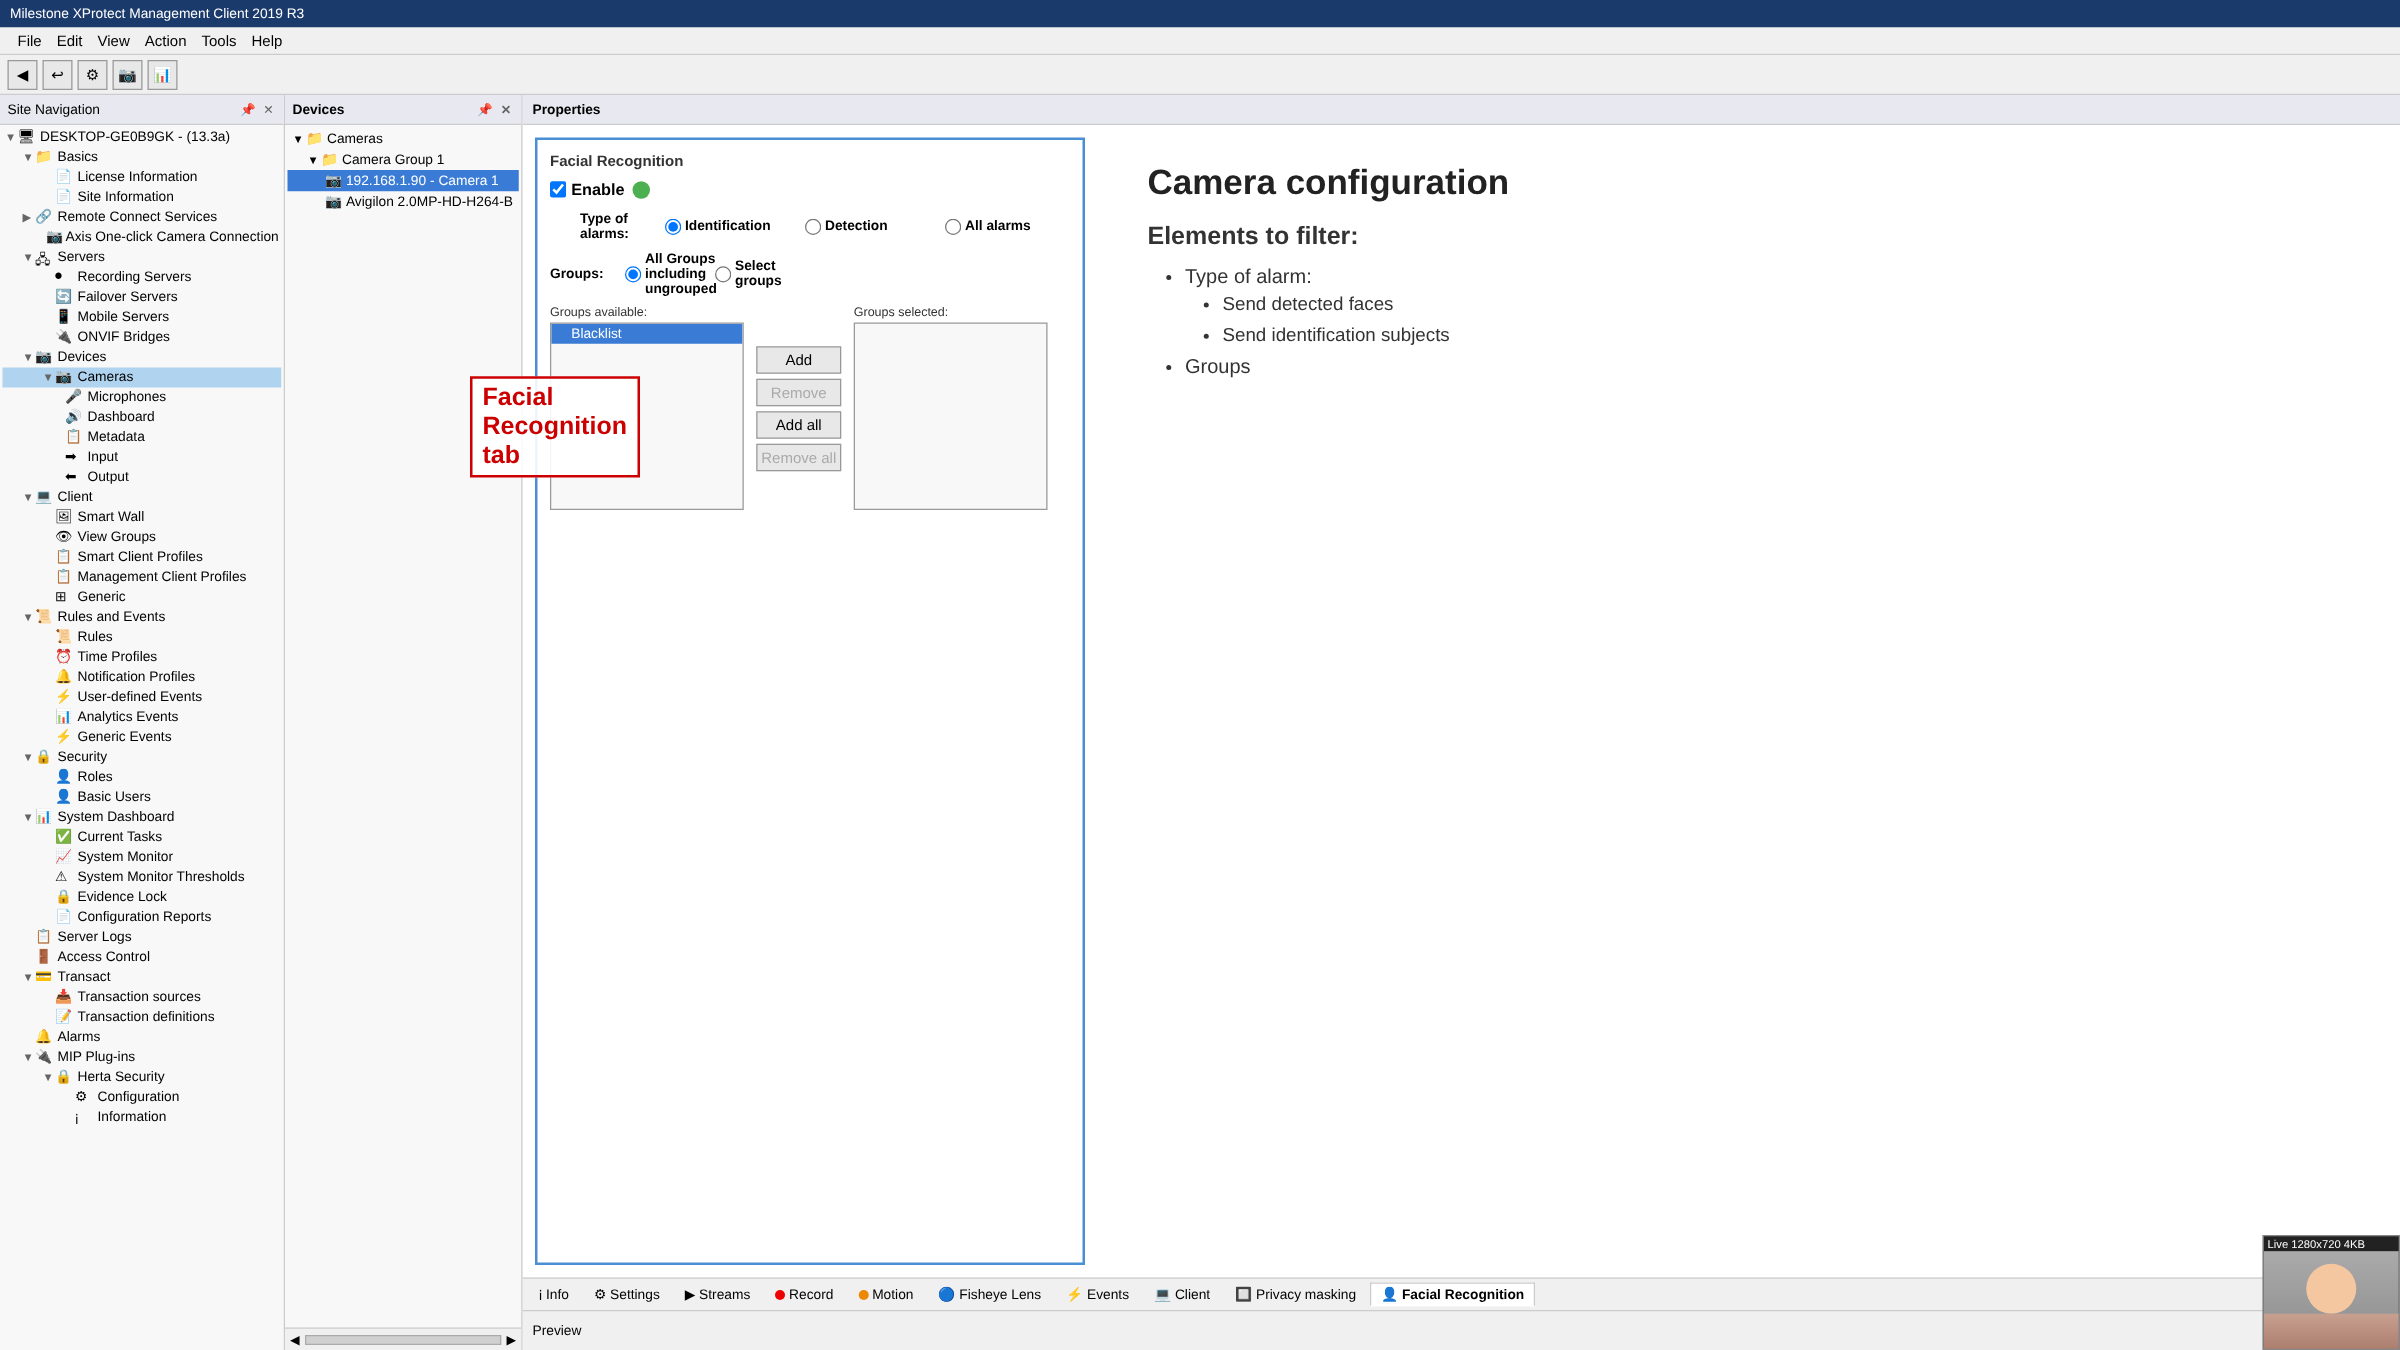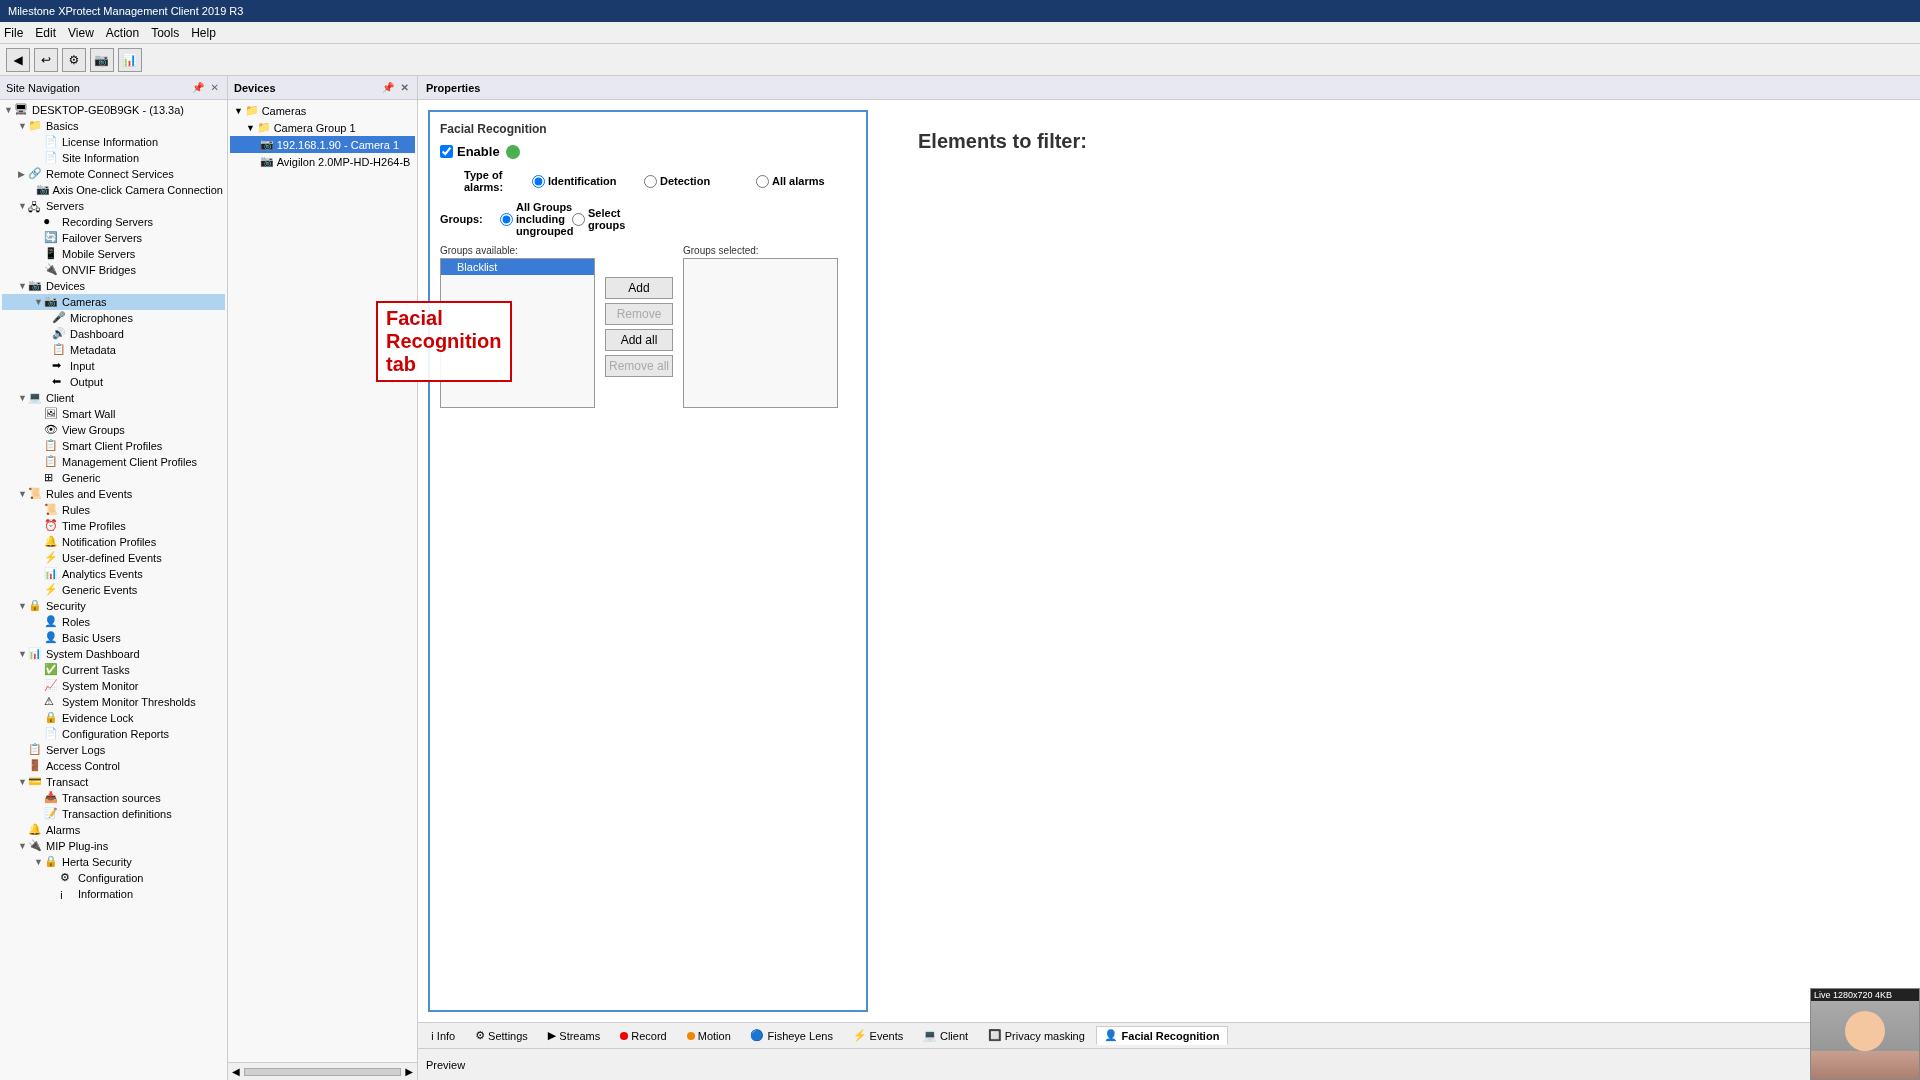--- a/index.html
+++ b/index.html
@@ -2,21 +2,21 @@
 <html><head>
   <meta charset="utf-8">
   <style>
     * { margin: 0; padding: 0; box-sizing: border-box; }
     body { font-family: 'Segoe UI', Tahoma, sans-serif; font-size: 12px; background: #f0f0f0; width: 1920px; height: 1080px; overflow: hidden; }
 
     
     #title-bar { background: #1a3a6b; color: white; padding: 4px 8px; font-size: 11px; height: 22px; display: flex; align-items: center; }
 
     
-    #menu-bar { background: #f0f0f0; border-bottom: 1px solid #ccc; padding: 2px 4px; height: 22px; display: flex; align-items: center; gap: 12px; font-size: 12px; }
+    #menu-bar { background: #f0f0f0; border-bottom: 1px solid #ccc; padding: 2px 14px; height: 22px; display: flex; align-items: center; gap: 12px; font-size: 12px; }
     #menu-bar span { cursor: pointer; }
 
     
     #toolbar { background: #f0f0f0; border-bottom: 1px solid #ccc; padding: 3px 6px; height: 32px; display: flex; align-items: center; gap: 4px; }
     .toolbar-btn { width: 24px; height: 24px; border: 1px solid #999; background: #e8e8e8; display: flex; align-items: center; justify-content: center; cursor: pointer; font-size: 12px; }
 
     
     #main-layout { display: flex; height: calc(1080px - 76px); }
 
     
@@ -512,21 +512,32 @@
             <div class="list-section">
               <div class="list-label">Groups selected:</div>
               <div class="list-box">
               </div>
             </div>
           </div>
         </div>
       </div>
 
       <div id="right-info">
+        <h2>Camera configuration</h2>
         <h3>Elements to filter:</h3>
+        <ul>
+          <li>
+            <span>Type of alarm:</span>
+            <ul>
+              <li>Send detected faces</li>
+              <li>Send identification subjects</li>
+            </ul>
+          </li>
+          <li>Groups</li>
+        </ul>
       </div>
 
     </div>
 
     <div id="bottom-tabs">
       <div class="bottom-tab">
         <span>ℹ</span>
         <span>Info</span>
       </div>
       <div class="bottom-tab">

